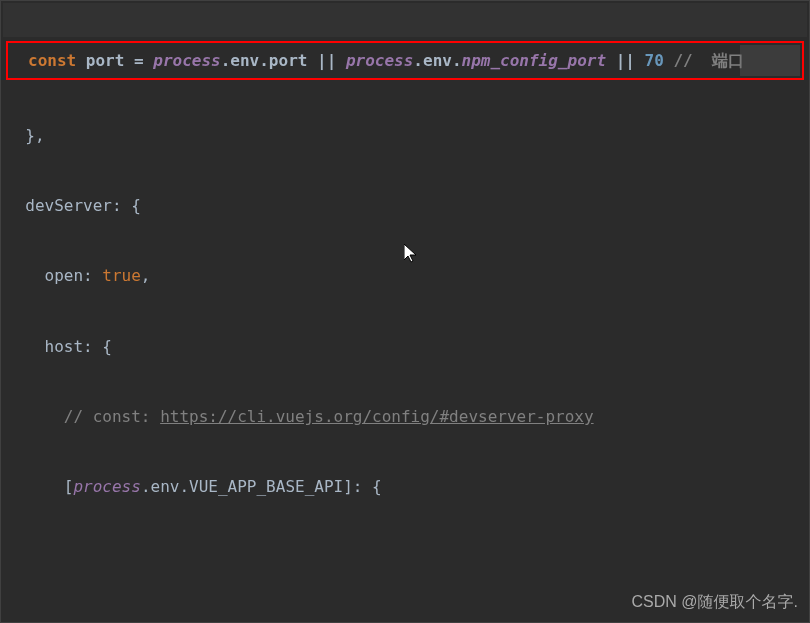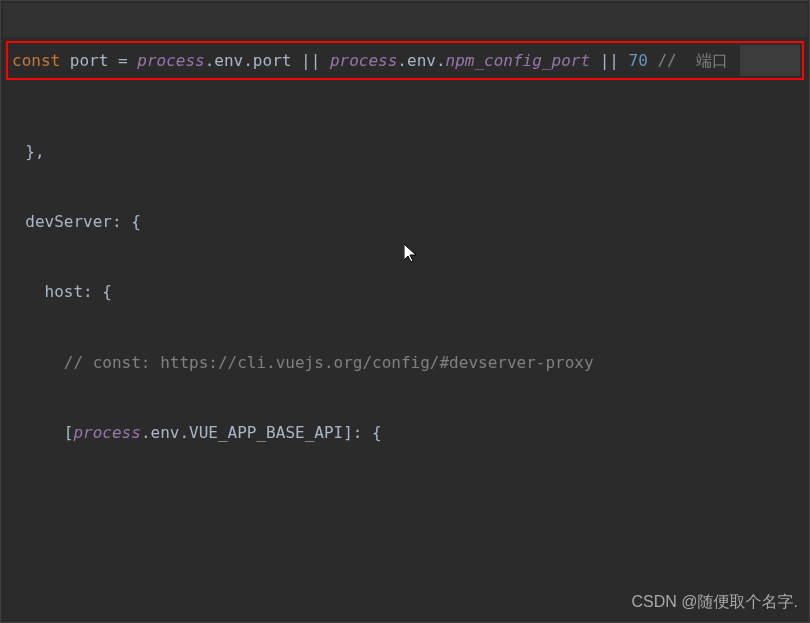--- a/index.html
+++ b/index.html
@@ -21,43 +21,44 @@
     .code-editor {
       line-height: 2.2;
       white-space: pre;
     }
     .line {
       display: block;
       position: relative;
     }
     .top-highlight {
       border: 2px solid #ff0000;
-      padding: 0 4px;
-      margin-bottom: 18px;
+      padding: 0 20px;
+      margin-bottom: 2px;
       position: relative;
       background: #2b2b2b;
+      font-weight: bold;
     }
     .top-highlight::after {
       content: '';
       position: absolute;
       right: 2px;
       top: 2px;
       bottom: 2px;
       width: 60px;
       background: rgba(100,100,100,0.3);
     }
     .kw { color: #cc7832; }
     .var { color: #a9b7c6; }
     .prop-italic { color: #9876aa; font-style: italic; }
     .prop { color: #a9b7c6; }
     .str { color: #6a8759; }
     .num { color: #6897bb; }
     .bool { color: #cc7832; }
     .comment { color: #808080; }
-    .link { color: #808080; }
+    .link { color: #808080; text-decoration: underline; }
     .brace { color: #a9b7c6; }
     .comment-cn { color: #808080; }
     .cursor-pointer {
       position: absolute;
       left: 404px;
       top: 244px;
       color: #fff;
       font-size: 18px;
       z-index: 10;
       pointer-events: none;
@@ -93,20 +94,21 @@
 </head>
 <body>
 
 <div class="top-line-bg"></div>
 <div class="border-overlay"></div>
 
 <div class="code-editor">
 <div class="top-highlight"><span class="line"><span class="kw">const</span><span> </span><span class="var">port</span><span> = </span><span class="prop-italic">process</span><span class="prop">.env.</span><span class="prop">port</span><span> || </span><span class="prop-italic">process</span><span class="prop">.env.</span><span class="prop-italic">npm_config_port</span><span> || </span><span class="num">70</span><span class="comment"> //</span><span>  </span><span class="comment-cn">端口</span></span></div>
 <span class="line"><span class="brace">  },</span></span>
 <span class="line"><span>  </span><span class="prop">devServer</span><span class="brace">: {</span></span>
+<span class="line"><span>    </span><span class="prop">open</span><span>: </span><span class="bool">true</span><span>,</span></span>
 <span class="line"><span>    </span><span class="prop">host</span><span class="brace">: {</span></span>
 <span class="line"><span>      </span><span class="comment">// const: </span><span class="link">https://cli.vuejs.org/config/#devserver-proxy</span></span>
 <span class="line"><span>      [</span><span class="prop-italic">process</span><span class="prop">.env.</span><span class="prop">VUE_APP_BASE_API</span><span class="brace">]: {</span></span>
 
 
 
 
 
 
 

